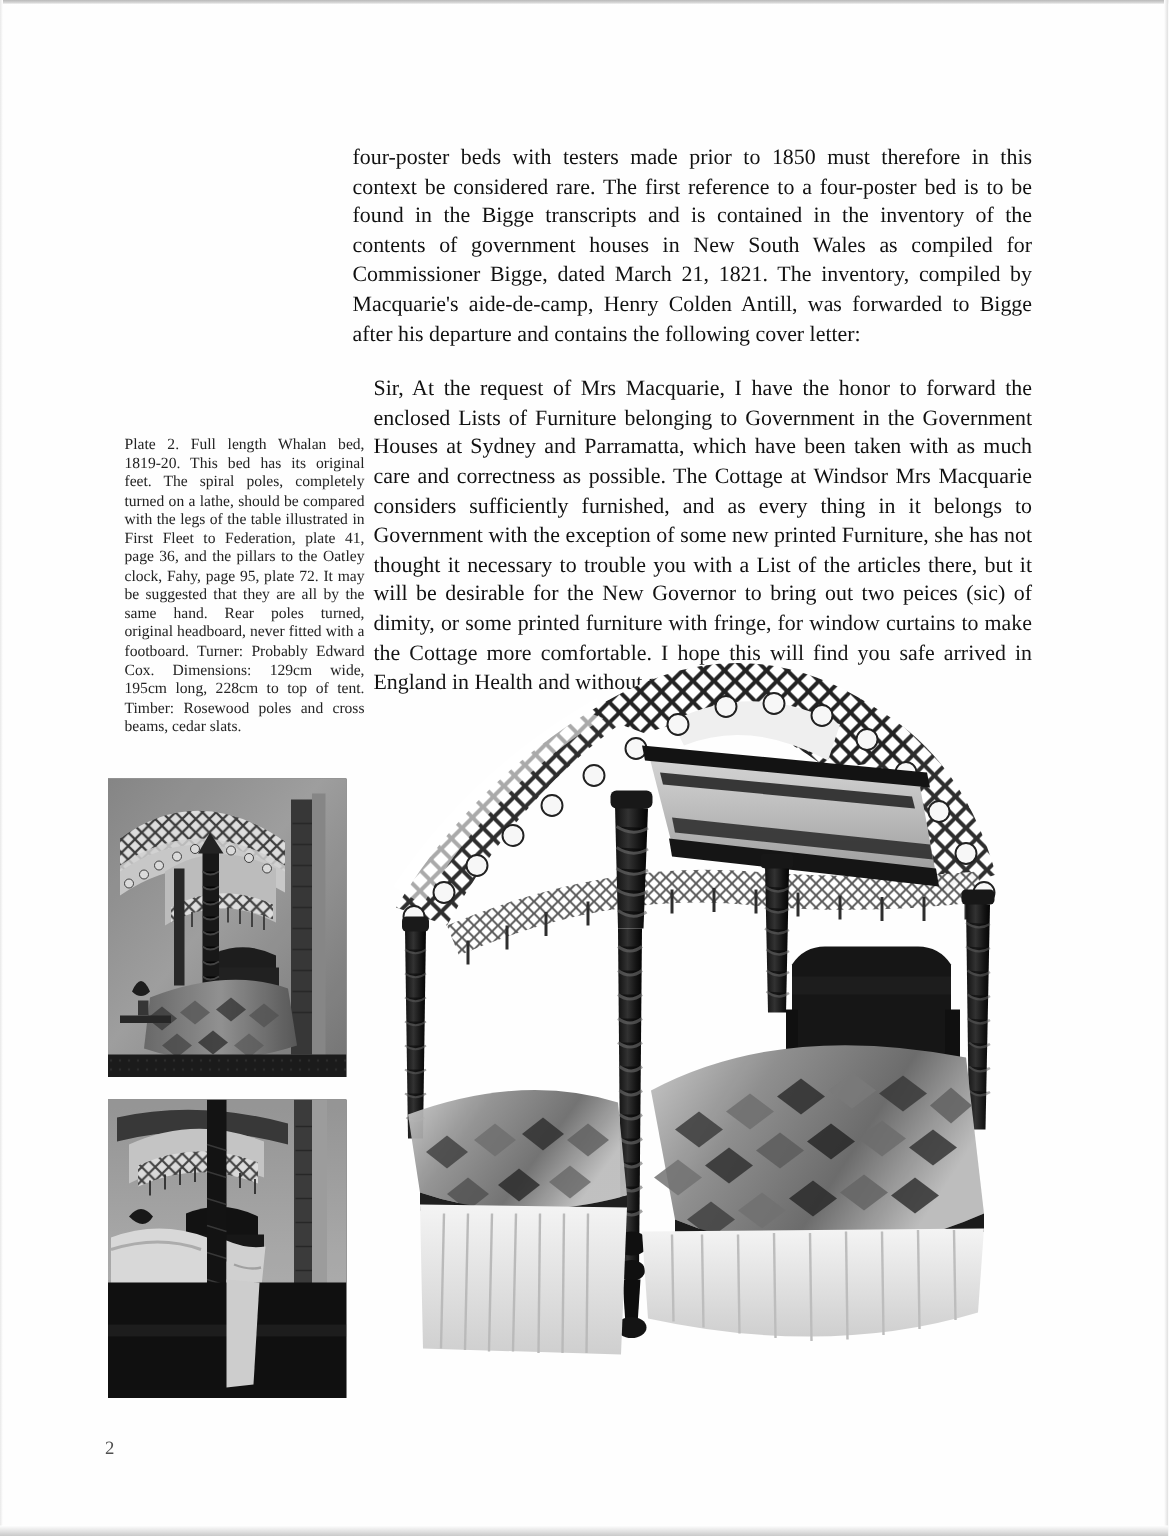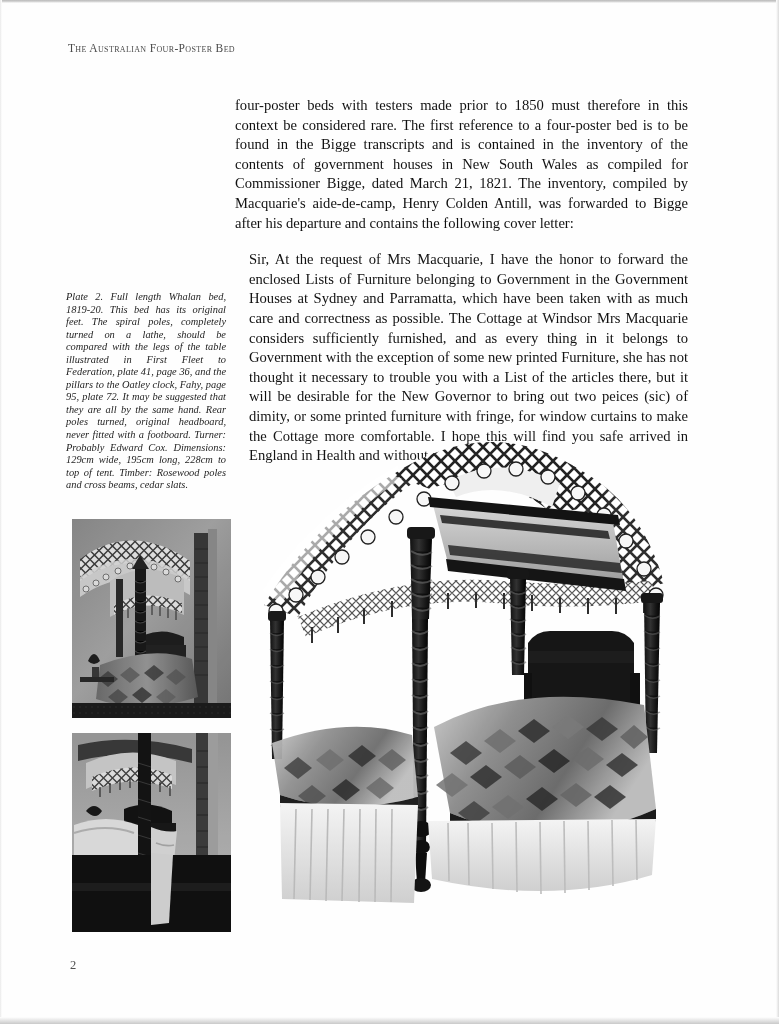--- a/index.html
+++ b/index.html
@@ -79,24 +79,23 @@
     font-size: 14.6px;
     line-height: 19.6px;
     text-align: justify;
     color: #111111;
   }
   #quote-spacer { height: 17px; }
 
   
   #margin-caption {
     position: absolute;
-    left: 66px;
+    left: 83px;
     top: 291px;
     width: 160px;
-    font-style: italic;
     font-size: 10.4px;
     line-height: 12.55px;
     text-align: justify;
     color: #232323;
   }
 
   
   .photo {
     position: absolute;
     overflow: hidden;
@@ -139,21 +138,20 @@
 </head>
 <body>
 
 <div id="page">
 
   <div class="scan-edge-top"></div>
   <div class="scan-edge-left"></div>
   <div class="scan-edge-right"></div>
   <div class="scan-edge-bottom"></div>
 
-  <div id="running-header">The Australian Four-Poster Bed</div>
 
   <div id="text-column">
     <p class="body-paragraph">four-poster beds with testers made prior to 1850 must therefore in this context be considered rare. The first reference to a four-poster bed is to be found in the Bigge transcripts and is contained in the inventory of the contents of government houses in New South Wales as compiled for Commissioner Bigge, dated March 21, 1821. The inventory, compiled by Macquarie's aide-de-camp, Henry Colden Antill, was forwarded to Bigge after his departure and contains the following cover letter:</p>
     <div id="quote-spacer"></div>
     <blockquote id="block-quote">Sir, At the request of Mrs Macquarie, I have the honor to forward the enclosed Lists of Furniture belonging to Government in the Government Houses at Sydney and Parramatta, which have been taken with as much care and correctness as possible. The Cottage at Windsor Mrs Macquarie considers sufficiently furnished, and as every thing in it belongs to Government with the exception of some new printed Furniture, she has not thought it necessary to trouble you with a List of the articles there, but it will be desirable for the New Governor to bring out two peices (sic) of dimity, or some printed furniture with fringe, for window curtains to make the Cottage more comfortable. I hope this will find you safe arrived in England in Health and without accident.</blockquote>
   </div>
 
   <div id="margin-caption">Plate 2. Full length Whalan bed, 1819-20. This bed has its original feet. The spiral poles, completely turned on a lathe, should be compared with the legs of the table illustrated in First Fleet to Federation, plate 41, page 36, and the pillars to the Oatley clock, Fahy, page 95, plate 72. It may be suggested that they are all by the same hand. Rear poles turned, original headboard, never fitted with a footboard. Turner: Probably Edward Cox. Dimensions: 129cm wide, 195cm long, 228cm to top of tent. Timber: Rosewood poles and cross beams, cedar slats.</div>
 
   <div class="photo" id="plate-photo-top">

